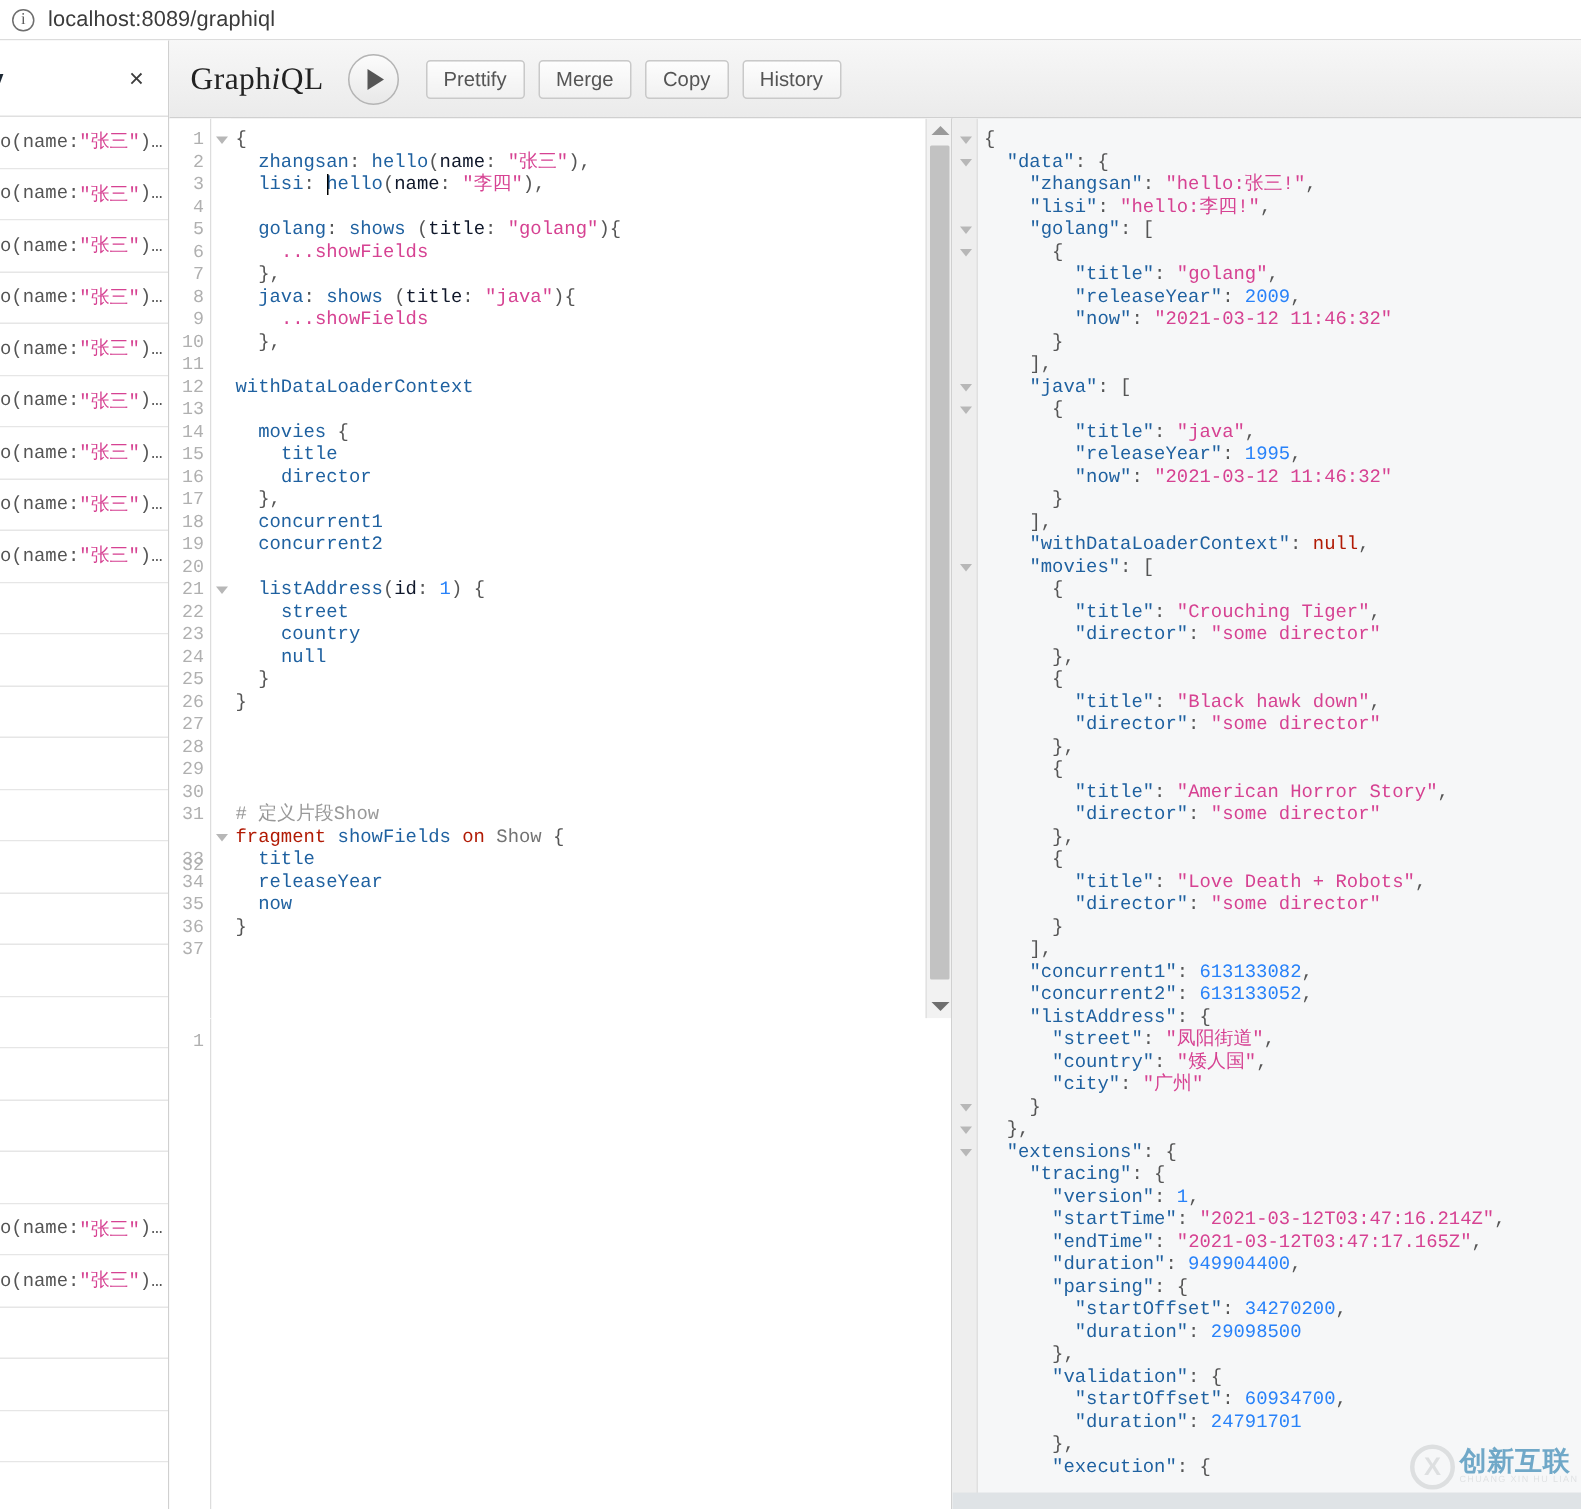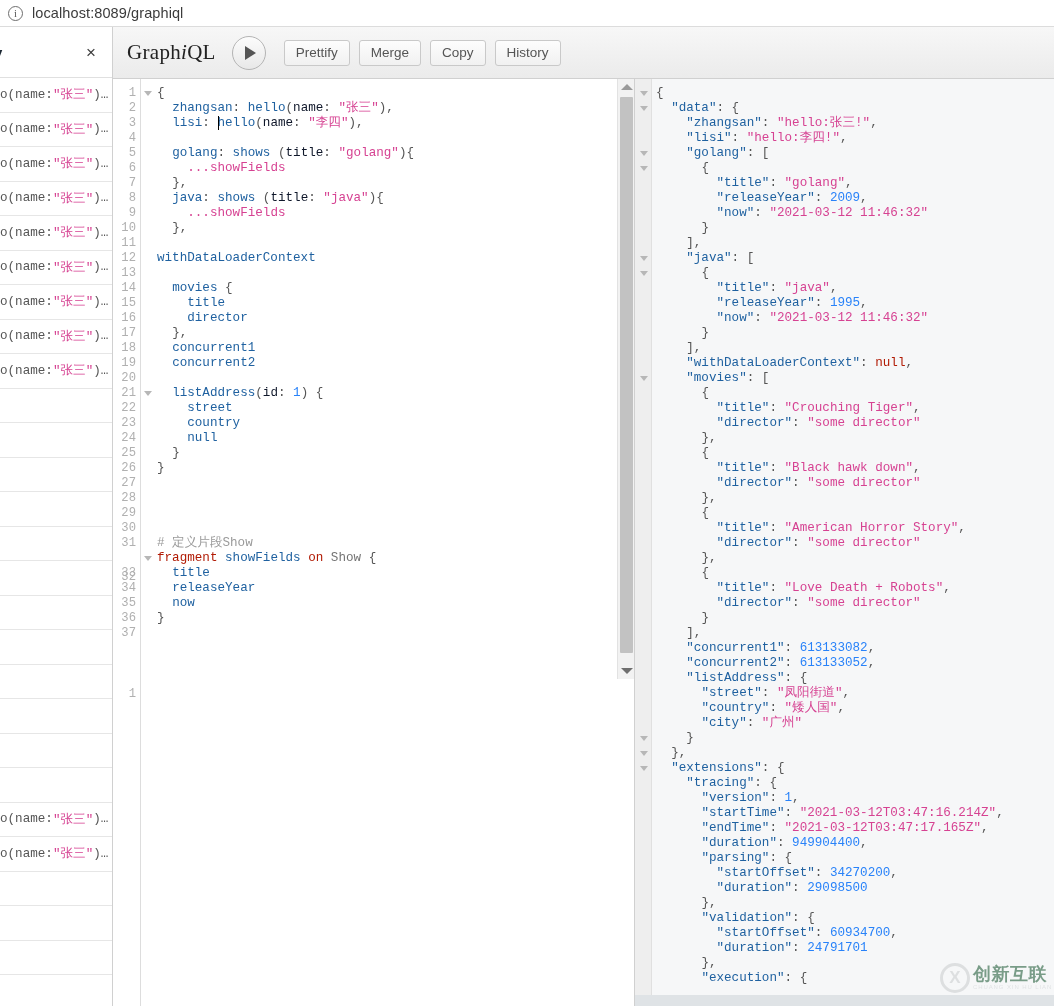--- a/index.html
+++ b/index.html
@@ -259,21 +259,21 @@
   }
   #wm-circle {
     width: 30px; height: 30px; border-radius: 50%;
     border: 3px solid #c9ccce;
     display: flex; align-items: center; justify-content: center;
     font-size: 17px; color: #c9ccce; font-weight: bold;
     font-family: "Liberation Sans", sans-serif;
     margin-right: 3px;
   }
   #wm-text { line-height: 1.05; }
-  #wm-cn { font-size: 18px; color: #14532d; font-weight: bold; letter-spacing: .5px; }
+  #wm-cn { font-size: 18px; color: #0369a1; font-weight: bold; letter-spacing: .5px; }
   #wm-en { font-size: 6px; color: #cfd2d4; letter-spacing: .9px; }
 </style>
 </head>
 <body>
 
 <div id="browser-bar">
   <div id="info-icon">i</div>
   <span id="url-text">localhost:8089/graphiql</span>
 </div>
 

